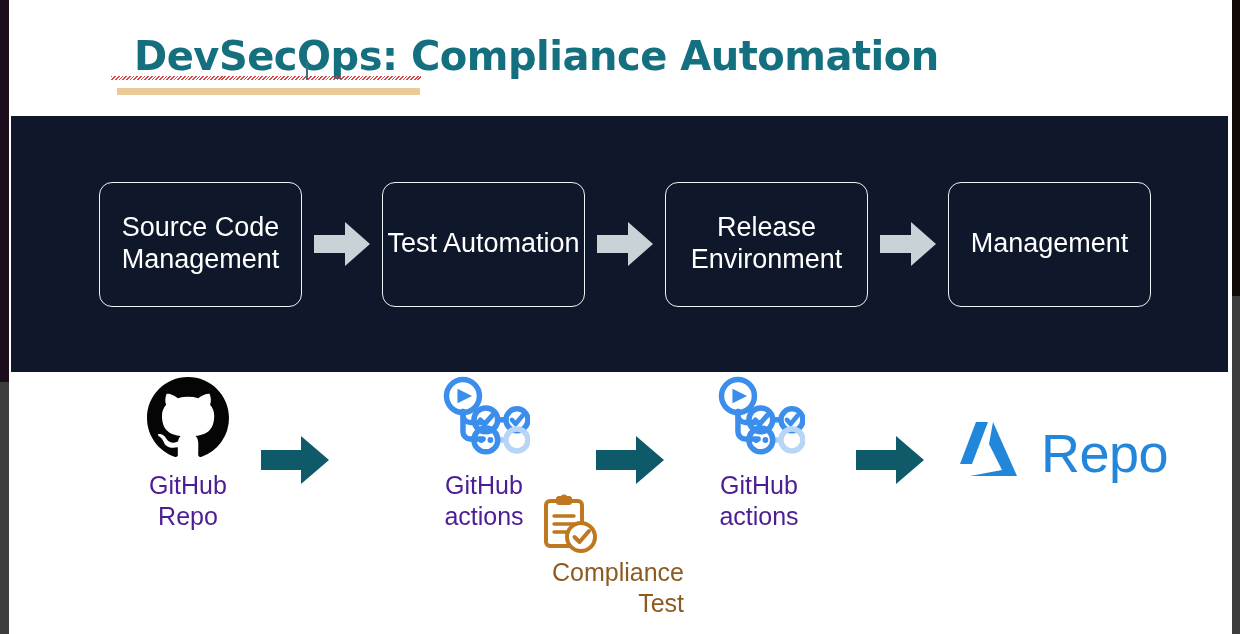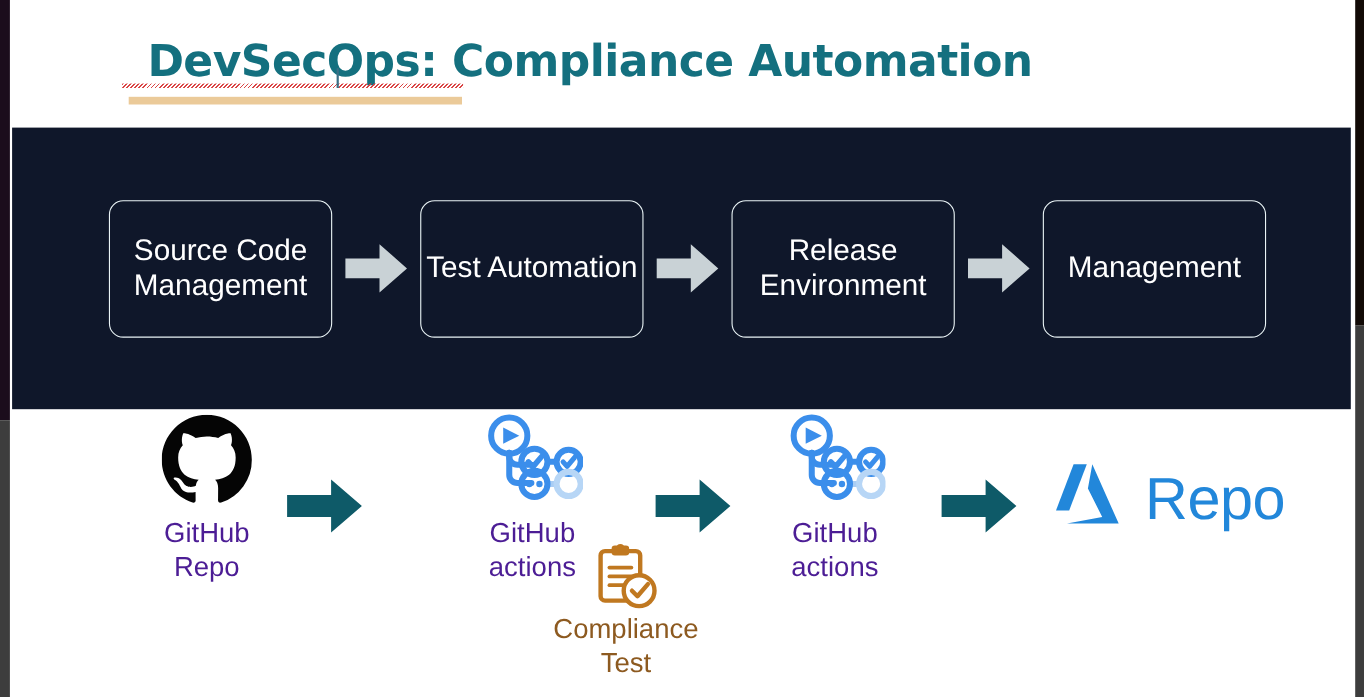--- a/index.html
+++ b/index.html
@@ -172,21 +172,21 @@
     width: 78px;
     display: flex;
     align-items: center;
     justify-content: center;
   }
   .tool-arrow svg { display: block; }
 
   .compliance {
     position: absolute;
     width: 230px;
-    text-align: center;
+    text-align: right;
   }
   .compliance .glyph {
     height: 62px;
     display: flex;
     align-items: center;
     justify-content: center;
   }
   .compliance .label {
     margin-top: 2px;
     font-size: 25px;

